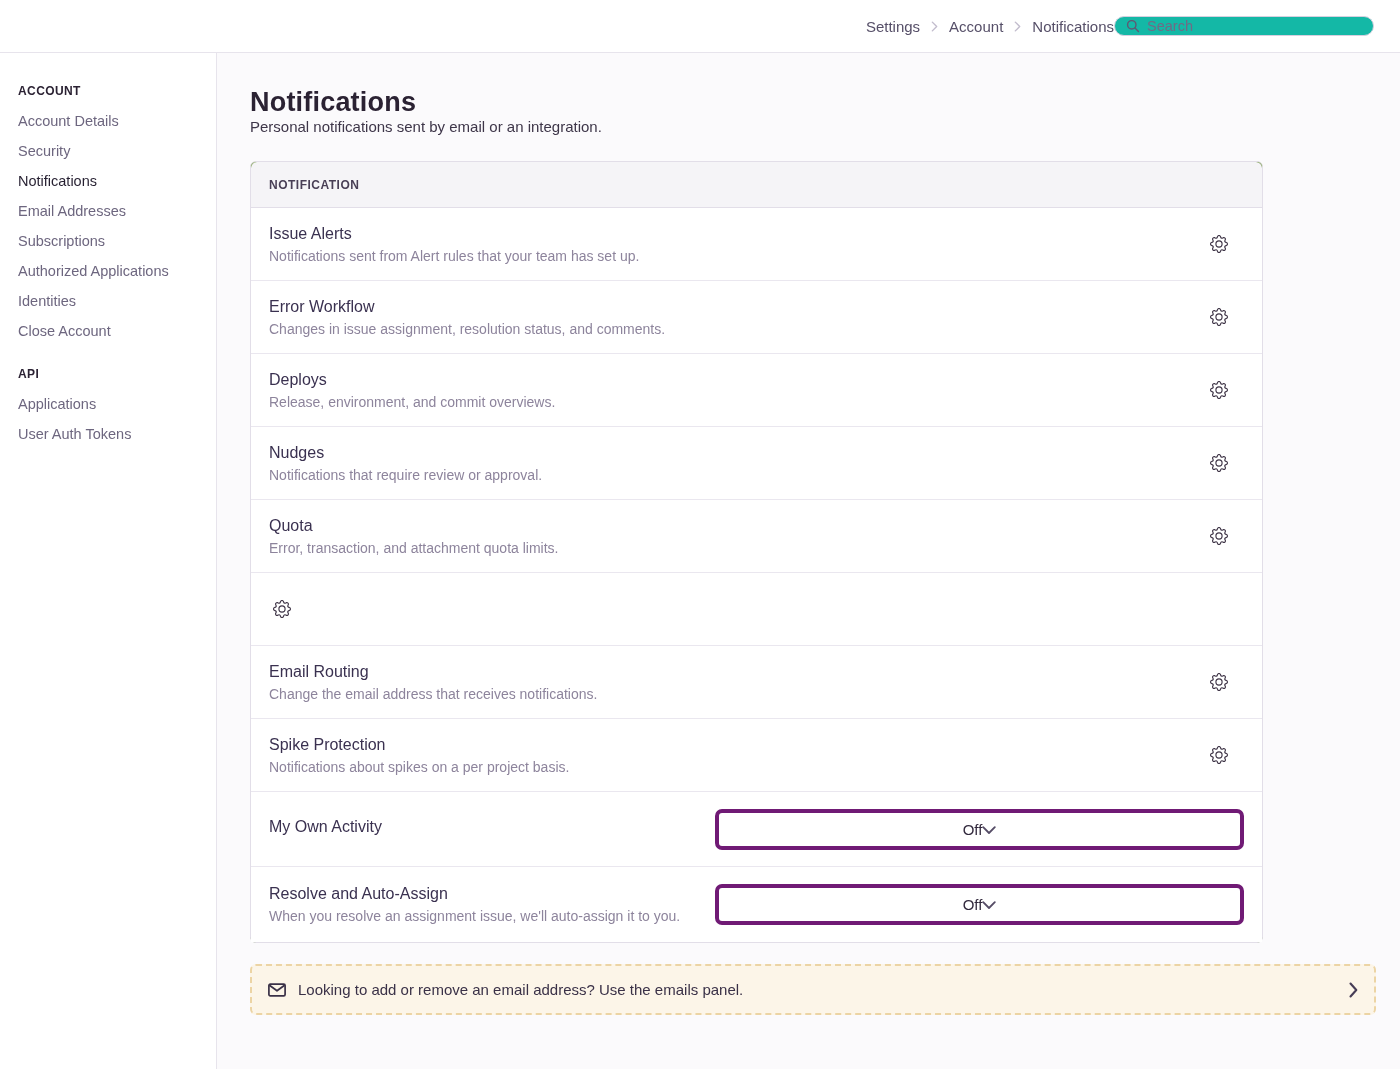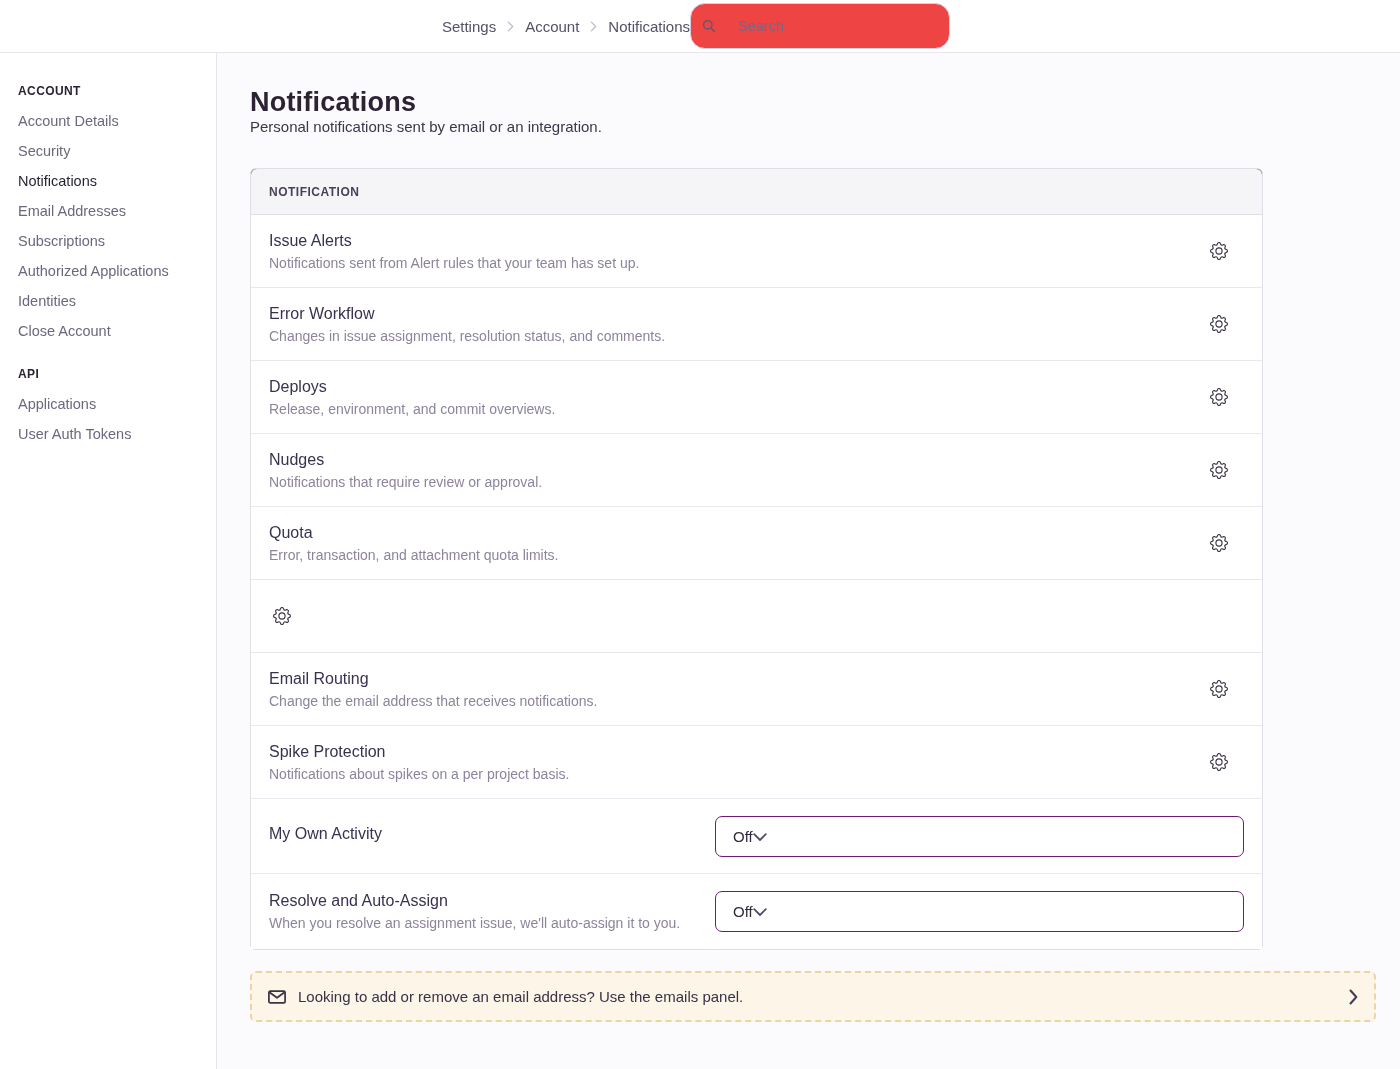--- a/index.html
+++ b/index.html
@@ -9,37 +9,37 @@
     background: #ffffff;
     color: #2b2233;
     overflow: hidden;
   }
 
   
   .topbar {
     height: 53px;
     display: flex;
     align-items: center;
-    justify-content: center;
+    justify-content: flex-end;
     padding: 0 26px 0 18px;
     border-bottom: 1px solid #e7e4ec;
     background: #fff;
   }
   .breadcrumbs { display: flex; align-items: center; gap: 11px; }
   .crumb { font-size: 15px; color: #564f68; cursor: pointer; }
   .crumb-sep { display: inline-flex; color: #c2bccd; margin-top: 1px; }
 
   .search-box {
-    width: 260px; height: 46px;
+    width: 260px; height: 20px;
     border: 1px solid #d6d0df;
     border-radius: 15px;
     display: flex; align-items: center;
     padding: 0 11px;
-    gap: 22px;
-    background: #ef4444;
+    gap: 7px;
+    background: #14b8a6;
     color: #5f5873;
   }
   .search-box input {
     border: none; outline: none; flex: 1;
     font-family: "Liberation Sans", sans-serif;
     font-size: 14.5px; color: #3a3147; background: transparent;
   }
   .search-box input::placeholder { color: #716a85; opacity: 1; }
 
   
@@ -67,21 +67,21 @@
     flex: 1;
     background: #fbfafc;
     padding: 34px 24px 0 33px;
   }
 
   h1.page-title { font-size: 27px; font-weight: bold; color: #2b2233; letter-spacing: .2px; }
   .page-desc { font-size: 15px; color: #3e3649; margin-top: 0; }
 
   
   .panel {
-    margin-top: 33px;
+    margin-top: 26px;
     width: 1013px;
     background: #4d7c0f;
     border: 1px solid #e2dee8;
     border-radius: 6px;
   }
   .panel-header {
     background: #f5f4f7;
     border-bottom: 1px solid #e2dee8;
     border-radius: 6px 6px 0 0;
     padding: 16px 18px 15px;
@@ -103,23 +103,23 @@
 
   .gear-btn {
     background: none; border: none; cursor: pointer;
     color: #3e3446; display: inline-flex;
     margin-right: 12px; padding: 4px;
   }
   .gear-btn svg { display: block; }
 
   .select {
     width: 529px; height: 41px;
-    border: 1px solid #701a75; border-radius: 7px;
+    border: 4px solid #701a75; border-radius: 7px;
     background: #fff;
-    display: flex; align-items: center; justify-content: flex-start;
+    display: flex; align-items: center; justify-content: center;
     padding: 12px 17px;
     cursor: pointer;
   }
   .select .select-value { font-size: 15px; color: #32293d; }
   .select .caret { color: #554c66; display: inline-flex; margin-top: 2px; }
 
   
   .banner {
     margin-top: 21px;
     width: 1126px;

